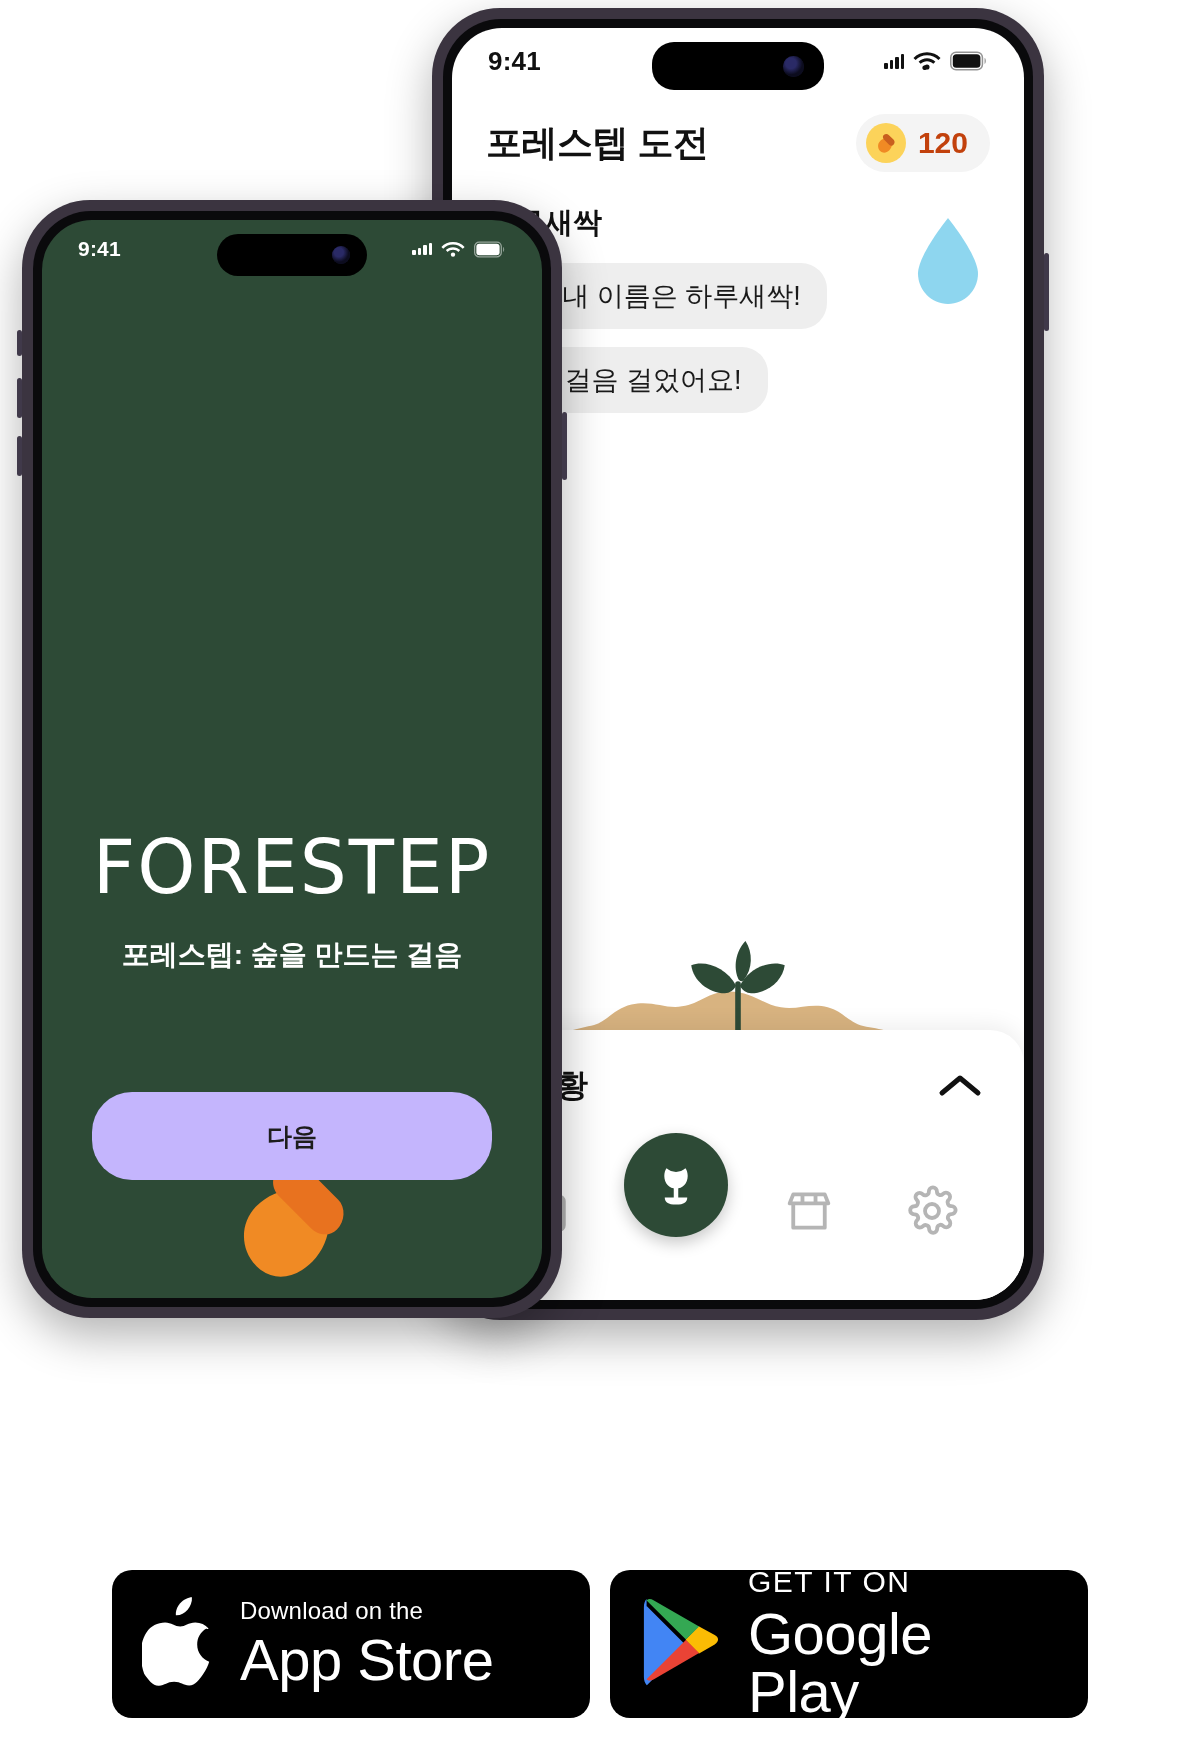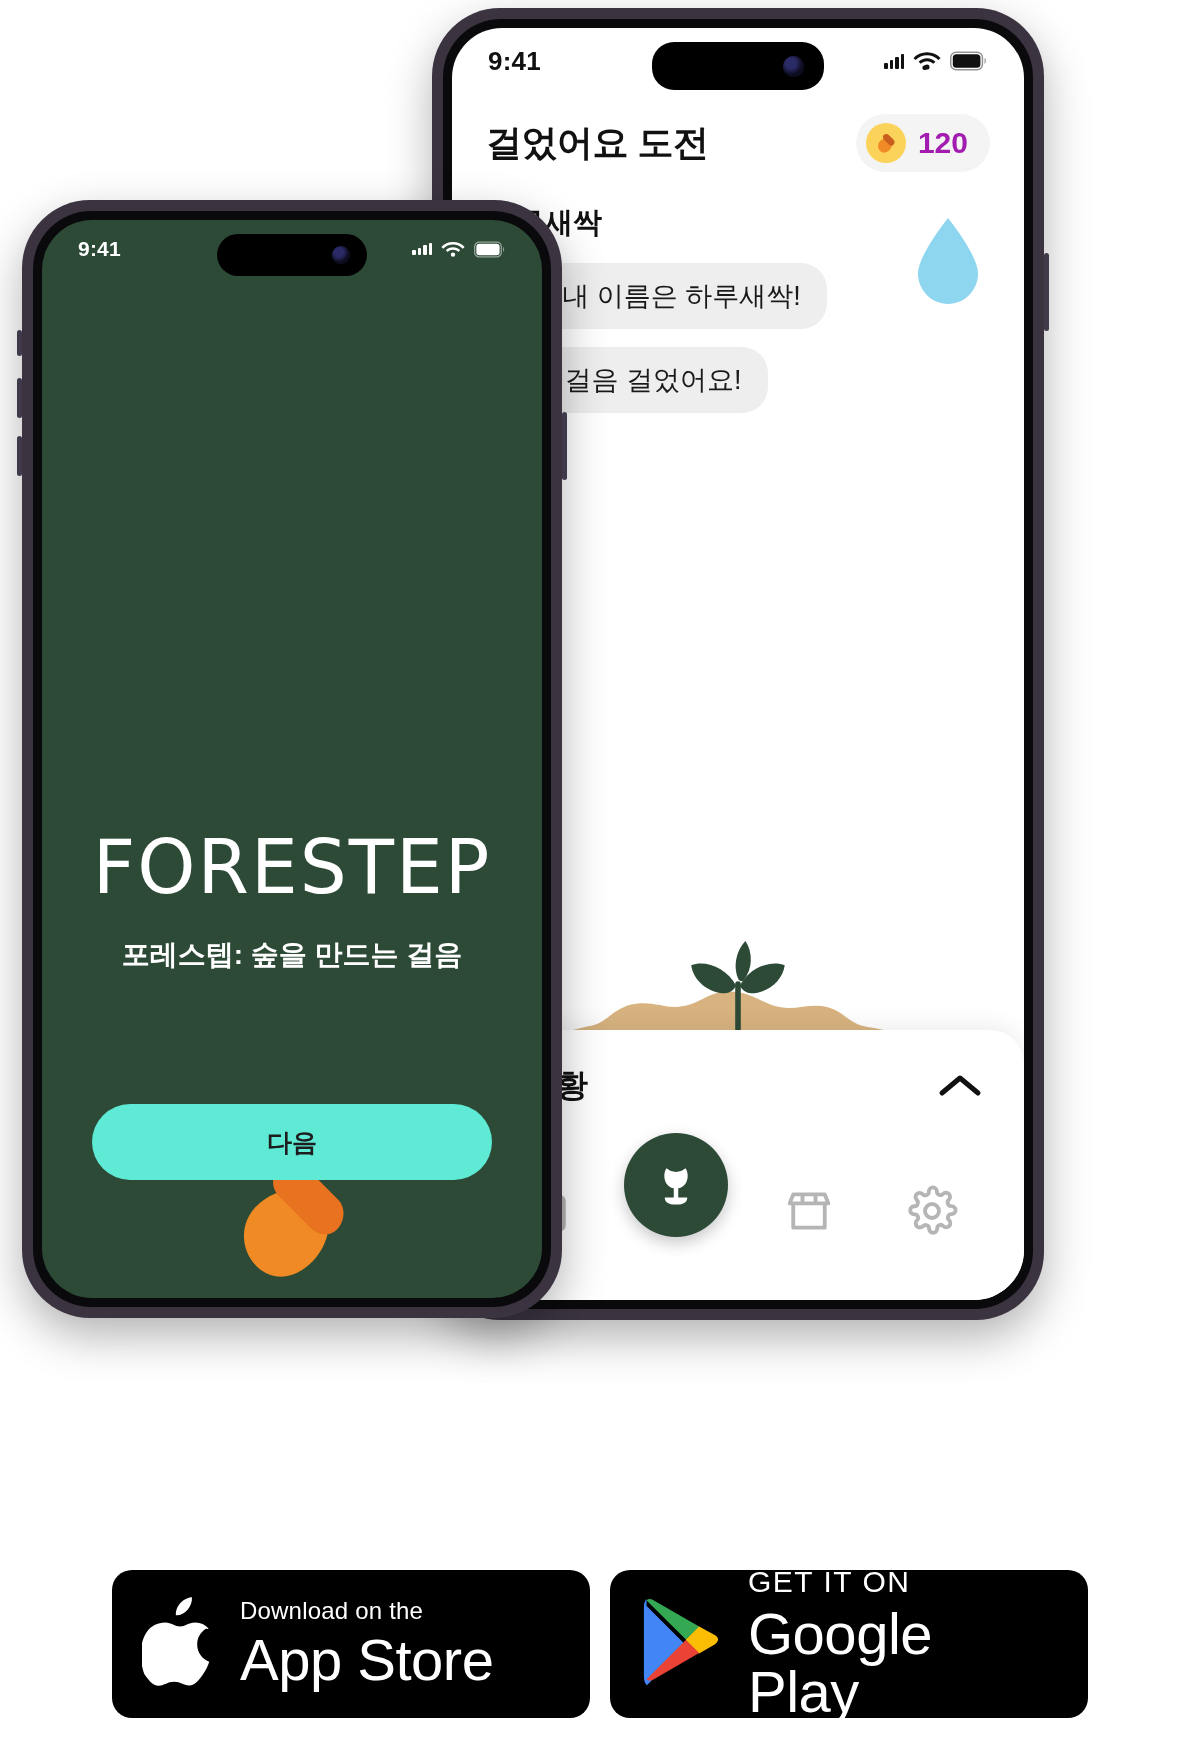--- a/index.html
+++ b/index.html
@@ -92,21 +92,21 @@
     display: flex; align-items: center; gap: 12px;
     background: #f4f4f4; border-radius: 30px;
     padding: 9px 22px 9px 10px;
   }
   .coin-circle {
     width: 40px; height: 40px; border-radius: 50%;
     background: #fcd35a;
     display: flex; align-items: center; justify-content: center;
     position: relative;
   }
-  .coin-count { font-size: 30px; font-weight: 700; color: #a21caf; }
+  .coin-count { font-size: 30px; font-weight: 700; color: #c2410c; }
 
   .chat-area { position: absolute; top: 175px; left: 0; right: 0; padding: 0 34px; }
   .pet-name { font-size: 29px; font-weight: 700; color: #111; margin-bottom: 20px; }
   .bubble {
     display: inline-block;
     background: #eeeeee;
     border-radius: 26px;
     padding: 15px 26px;
     font-size: 27px;
     color: #1a1a1a;
@@ -151,22 +151,22 @@
     letter-spacing: 2px;
     font-family: "DejaVu Sans", sans-serif;
   }
   .brand-sub {
     margin-top: 26px;
     font-size: 28px; font-weight: 700; color: #ffffff;
   }
   .acorn-wrap { margin-top: 168px; }
   .next-btn {
     position: absolute; left: 50px; right: 50px; bottom: 118px;
-    height: 76px; border-radius: 40px;
-    background: #5eead4;
+    height: 88px; border-radius: 40px;
+    background: #c4b5fd;
     display: flex; align-items: center; justify-content: center;
     font-size: 25px; font-weight: 700; color: #1d1d1d;
     border: none; cursor: pointer;
     font-family: "Liberation Sans", sans-serif;
   }
 
   
   .store-row {
     position: absolute; left: 0; right: 0; bottom: 22px;
     display: flex; justify-content: center; gap: 20px;
@@ -218,21 +218,21 @@
                 <path d="M27.3 5.2c1.3.4 1.3 4.2 0 4.6V5.2z" fill="#111" fill-opacity=".45"></path>
               </svg>
             </span>
           </div>
         </div>
         <div class="notch">
             <span class="cam"></span>
           </div>
 
         <div class="app-header">
-          <div class="app-title">걸었어요 도전</div>
+          <div class="app-title">포레스텝 도전</div>
           <div class="coin-badge">
             <span class="coin-circle">
               <svg width="26" height="26" viewBox="0 0 24 24">
                 <path d="M6.6 10.2c2.6-2.6 7.1-3.6 9.6-1.1s1.5 7-1.1 9.6-6 3.2-8.5.7-2.6-6.6 0-9.2z" fill="#f08a24"></path>
                 <path d="M9.9 4.7c1.3-1.3 3.4-1.4 4.6-.2l4.6 4.6c1.2 1.2 1.1 3.3-.2 4.6s-3 .8-4-.2l-4.8-4.8c-1-1-1.5-2.7-.2-4z" fill="#c95f1e"></path>
               </svg>
             </span>
             <span class="coin-count">120</span>
           </div>
         </div>

